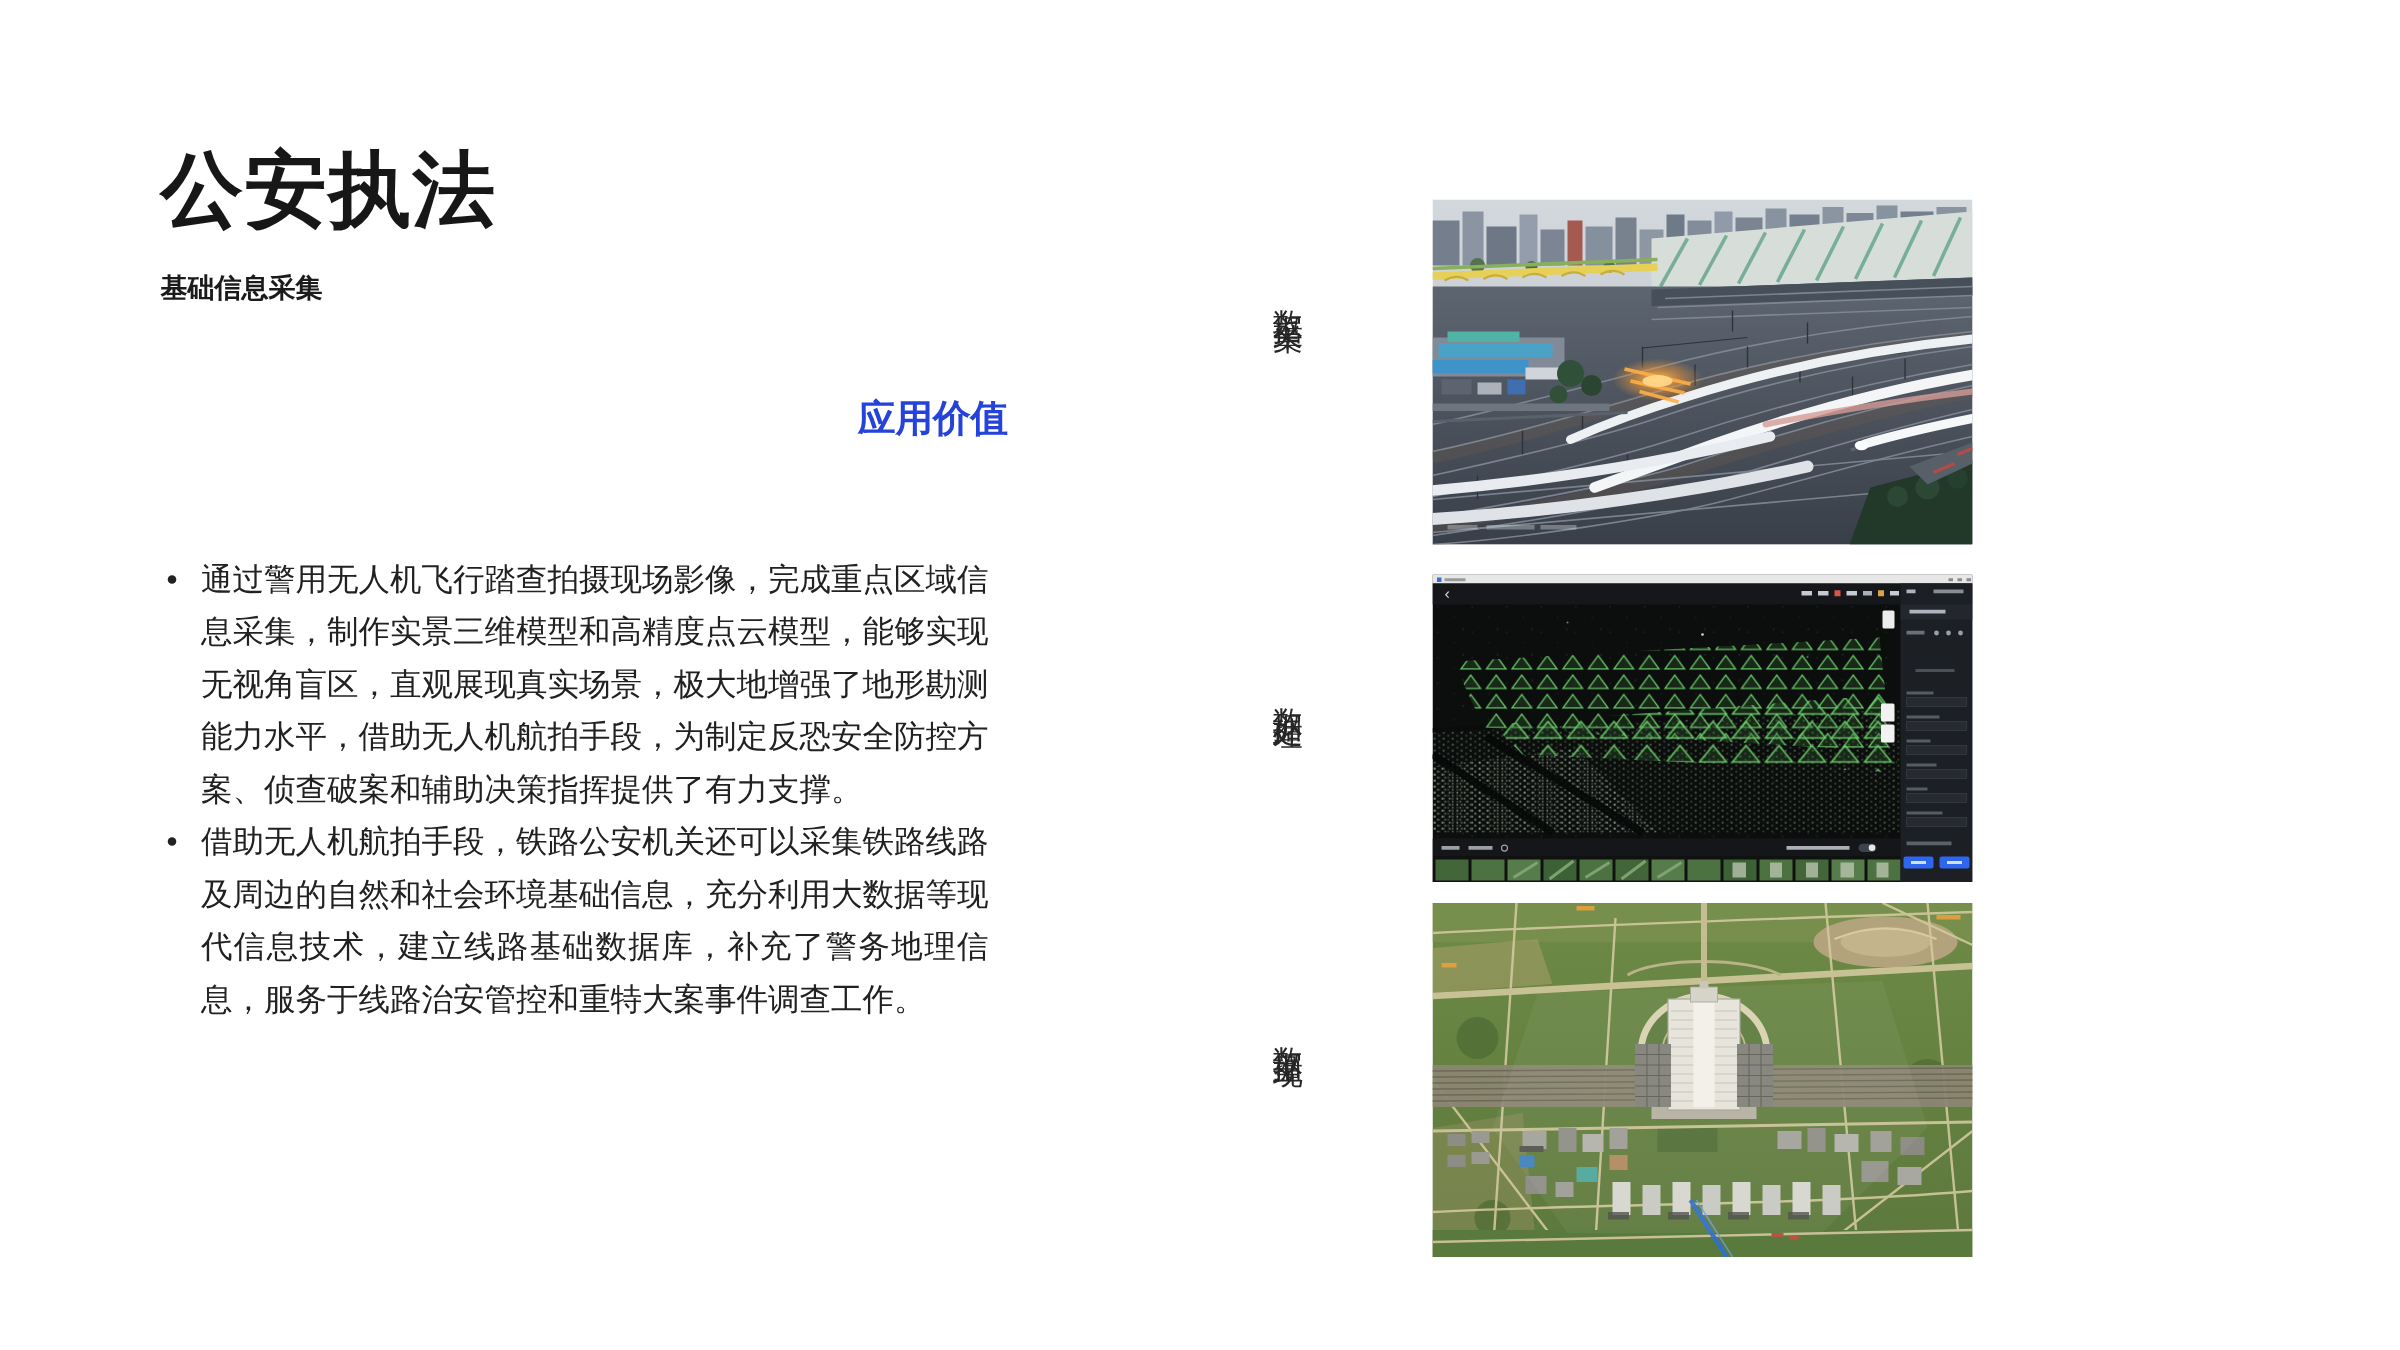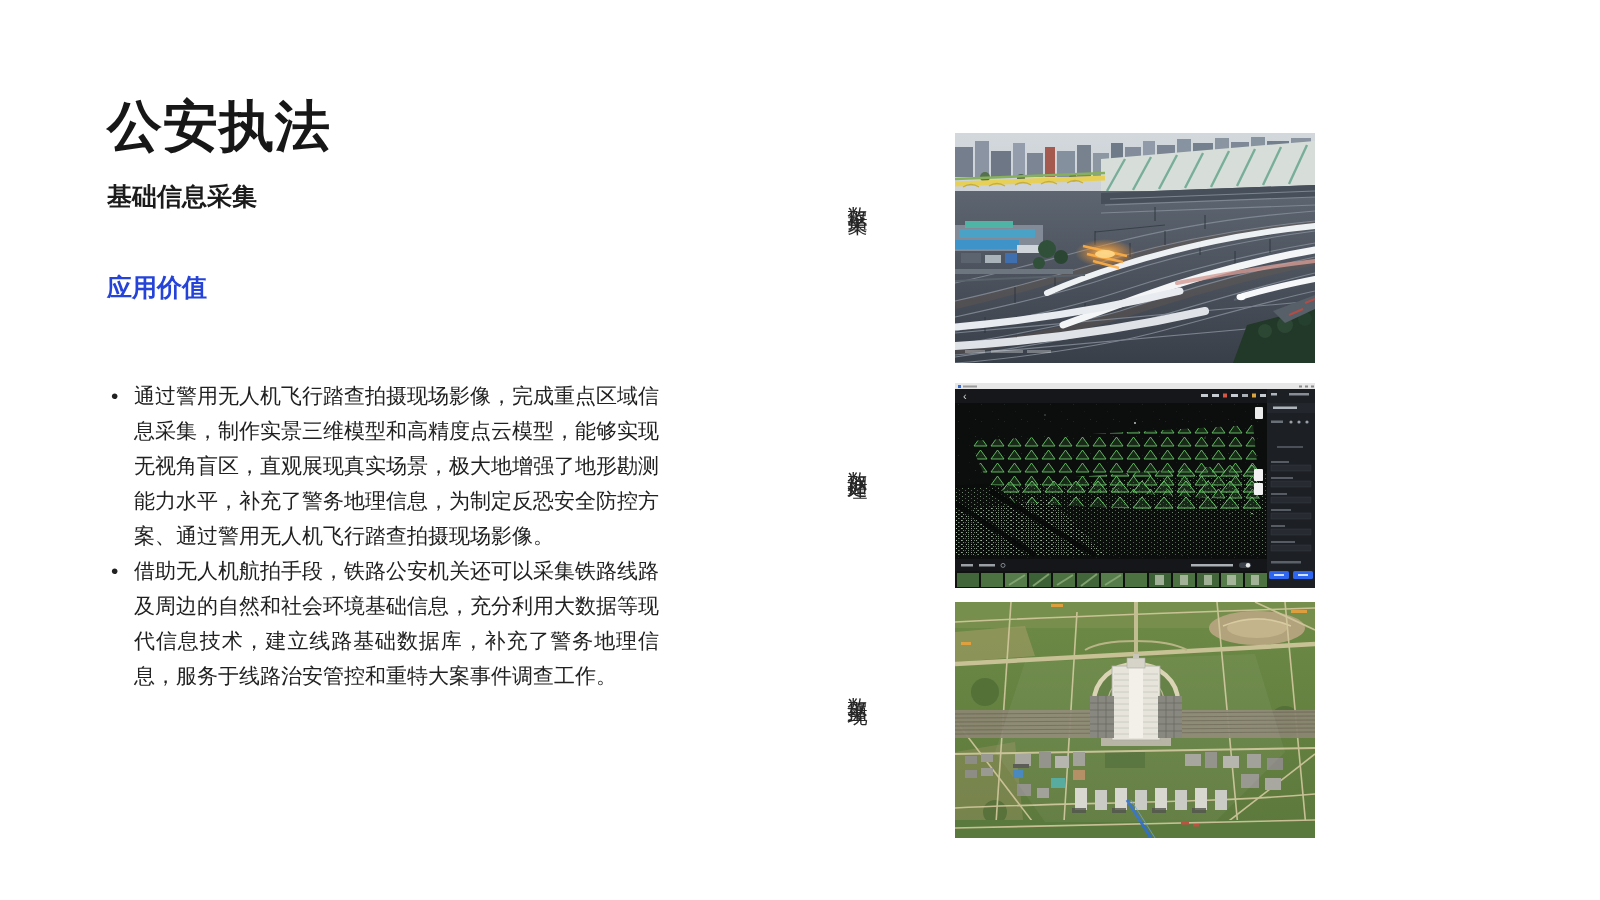--- a/index.html
+++ b/index.html
@@ -5,22 +5,22 @@
   html,body{margin:0;padding:0;}
   body{
     width:1600px;height:900px;background:#ffffff;
     font-family:"Liberation Sans",sans-serif;overflow:hidden;
   }
   .slide{position:relative;width:1588px;height:900px;background:#ffffff;}
 
   
   .left{position:absolute;left:107px;top:0;width:565px;}
   .title{font-size:55px;font-weight:900;color:#171717;margin:96px 0 0;line-height:1.12;letter-spacing:1px;}
-  .subtitle{font-size:25px;font-weight:700;color:#1b1b1b;margin:22px 0 0;}
-  .section-heading{font-size:25px;font-weight:700;color:#2643d9;margin:58px 0 0;}
+  .subtitle{font-size:18px;font-weight:700;color:#1b1b1b;margin:22px 0 0;}
+  .section-heading{font-size:25px;font-weight:700;color:#2643d9;margin:58px 0 0;text-align:right;}
   .bullets{list-style:none;margin:74px 0 0;padding:0;width:552px;}
   .bullets li{position:relative;padding-left:27px;font-size:21px;line-height:35px;color:#212121;text-align:justify;}
   .bullets .dot{position:absolute;left:4px;top:0;}
 
   
   .vlabel{
     position:absolute;left:845px;writing-mode:vertical-rl;text-orientation:upright;
     font-size:20px;letter-spacing:3px;color:#262626;
   }
   .vl1{top:191px;} .vl2{top:456px;} .vl3{top:682px;}
@@ -33,21 +33,21 @@
 
 <div class="slide">
 
   <div class="left">
     <h1 class="title">公安执法</h1>
     <h2 class="subtitle">基础信息采集</h2>
     <h3 class="section-heading">应用价值</h3>
     <ul class="bullets">
       <li>
         <span class="dot">•</span>
-        <span>通过警用无人机飞行踏查拍摄现场影像，完成重点区域信息采集，制作实景三维模型和高精度点云模型，能够实现无视角盲区，直观展现真实场景，极大地增强了地形勘测能力水平，补充了警务地理信息，为制定反恐安全防控方案、通过警用无人机飞行踏查拍摄现场影像。</span>
+        <span>通过警用无人机飞行踏查拍摄现场影像，完成重点区域信息采集，制作实景三维模型和高精度点云模型，能够实现无视角盲区，直观展现真实场景，极大地增强了地形勘测能力水平，借助无人机航拍手段，为制定反恐安全防控方案、侦查破案和辅助决策指挥提供了有力支撑。</span>
       </li>
       <li>
         <span class="dot">•</span>
         <span>借助无人机航拍手段，铁路公安机关还可以采集铁路线路及周边的自然和社会环境基础信息，充分利用大数据等现代信息技术，建立线路基础数据库，补充了警务地理信息，服务于线路治安管控和重特大案事件调查工作。</span>
       </li>
     </ul>
   </div>
 
   <div class="vlabel vl1">数据采集</div>
   <div class="vlabel vl2">数据处理</div>

